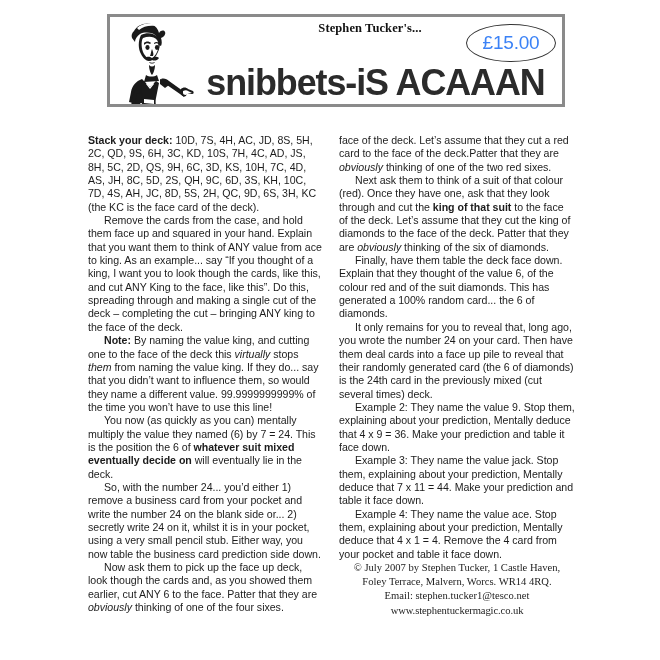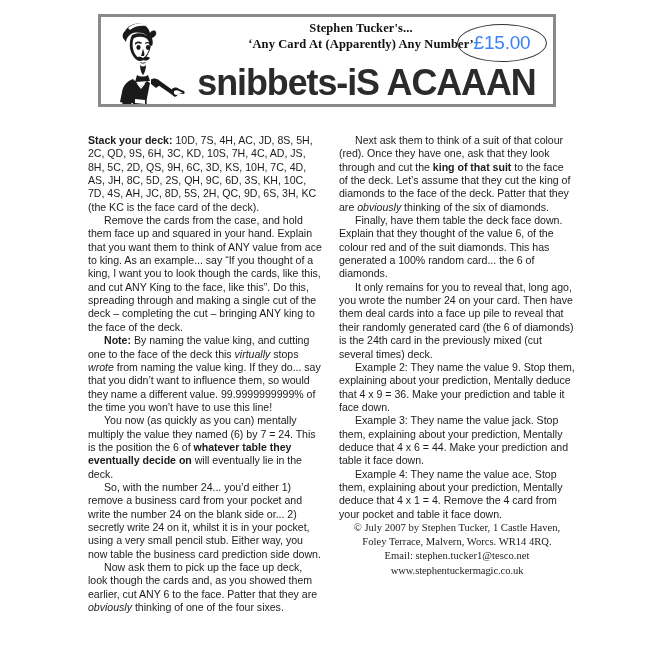--- a/index.html
+++ b/index.html
@@ -12,21 +12,21 @@
     background: #ffffff;
     font-family: "Liberation Sans", sans-serif;
     color: #111111;
     overflow: hidden;
     position: relative;
   }
 
   
   #masthead {
     position: absolute;
-    left: 98px;
+    left: 107px;
     top: 14px;
     width: 458px;
     height: 93px;
     border: 3px solid #8a8a8a;
     box-sizing: border-box;
     background: #ffffff;
   }
   #masthead-inner {
     position: relative;
     width: 100%;
@@ -199,50 +199,50 @@
           <path d="M28 78l13 1 1 8-14-1z"></path>
           <path d="M30 80l10 1v4l-10-1z" fill="#fff"></path>
 
           <path d="M23 74l5 1-2 10h-5z"></path>
         </g>
       </svg>
     </div>
 
     <div class="title-lines">
       <div class="title-line-1">Stephen Tucker's...</div>
-      <div class="title-line-2">‘Any Card At (Apparently) Any Number’</div>
     </div>
 
     <div id="price-badge">
       <div class="ellipse"></div>
       <div class="price-text">£15.00</div>
     </div>
 
     <div id="brand-title">snibbets-iS ACAAAN</div>
   </div>
 </div>
 
 <div id="columns">
 
   <div class="column">
     <p class="noindent"><b>Stack your deck:</b><span> 10D, 7S, 4H, AC, JD, 8S, 5H, 2C, QD, 9S, 6H, 3C, KD, 10S, 7H, 4C, AD, JS, 8H, 5C, 2D, QS, 9H, 6C, 3D, KS, 10H, 7C, 4D, AS, JH, 8C, 5D, 2S, QH, 9C, 6D, 3S, KH, 10C, 7D, 4S, AH, JC, 8D, 5S, 2H, QC, 9D, 6S, 3H, KC (the KC is the face card of the deck).</span></p>
     <p class="indent">Remove the cards from the case, and hold them face up and squared in your hand. Explain that you want them to think of ANY value from ace to king. As an example... say “If you thought of a king, I want you to look though the cards, like this, and cut ANY King to the face, like this”. Do this, spreading through and making a single cut of the deck – completing the cut – bringing ANY king to the face of the deck.</p>
-    <p class="indent"><b>Note:</b><span> By naming the value king, and cutting one to the face of the deck this </span><i>virtually</i><span> stops </span><i>wrote</i><span> from naming the value king. If they do... say that you didn’t want to influence them, so would they name a different value. 99.9999999999% of the time you won’t have to use this line!</span></p>
-    <p class="indent"><span>You now (as quickly as you can) mentally multiply the value they named (6) by 7 = 24. This is the position the 6 of </span><b>whatever table they eventually decide on</b><span> will eventually lie in the deck.</span></p>
+    <p class="indent"><b>Note:</b><span> By naming the value king, and cutting one to the face of the deck this </span><i>virtually</i><span> stops </span><i>them</i><span> from naming the value king. If they do... say that you didn’t want to influence them, so would they name a different value. 99.9999999999% of the time you won’t have to use this line!</span></p>
+    <p class="indent"><span>You now (as quickly as you can) mentally multiply the value they named (6) by 7 = 24. This is the position the 6 of </span><b>whatever suit mixed eventually decide on</b><span> will eventually lie in the deck.</span></p>
     <p class="indent">So, with the number 24... you’d either 1) remove a business card from your pocket and write the number 24 on the blank side or... 2) secretly write 24 on it, whilst it is in your pocket, using a very small pencil stub. Either way, you now table the business card prediction side down.</p>
     <p class="indent"><span>Now ask them to pick up the face up deck, look though the cards and, as you showed them earlier, cut ANY 6 to the face. Patter that they are </span><i>obviously</i><span> thinking of one of the four sixes.</span></p>
 
   </div>
 
   <div class="column">
+    <p class="noindent"><span>face of the deck. Let’s assume that they cut a red card to the face of the deck.Patter that they are </span><i>obviously</i><span> thinking of one of the two red sixes.</span></p>
     <p class="indent"><span>Next ask them to think of a suit of that colour (red). Once they have one, ask that they look through and cut the </span><b>king of that suit</b><span> to the face of the deck. Let’s assume that they cut the king of diamonds to the face of the deck. Patter that they are </span><i>obviously</i><span> thinking of the six of diamonds.</span></p>
     <p class="indent">Finally, have them table the deck face down. Explain that they thought of the value 6, of the colour red and of the suit diamonds. This has generated a 100% random card... the 6 of diamonds.</p>
     <p class="indent">It only remains for you to reveal that, long ago, you wrote the number 24 on your card. Then have them deal cards into a face up pile to reveal that their randomly generated card (the 6 of diamonds) is the 24th card in the previously mixed (cut several times) deck.</p>
     <p class="indent">Example 2: They name the value 9. Stop them, explaining about your prediction, Mentally deduce that 4 x 9 = 36. Make your prediction and table it face down.</p>
-    <p class="indent">Example 3: They name the value jack. Stop them, explaining about your prediction, Mentally deduce that 4 x 6 = 44. Make your prediction and table it face down.</p>
+    <p class="indent">Example 3: They name the value jack. Stop them, explaining about your prediction, Mentally deduce that 7 x 11 = 44. Make your prediction and table it face down.</p>
     <p class="indent">Example 4: They name the value ace. Stop them, explaining about your prediction, Mentally deduce that 4 x 1 = 4. Remove the 4 card from your pocket and table it face down.</p>
 
     <div id="copyright">
       <span class="cline">© July 2007 by Stephen Tucker, 1 Castle Haven,</span>
       <span class="cline">Foley Terrace, Malvern, Worcs. WR14 4RQ.</span>
       <span class="cline">Email: stephen.tucker1@tesco.net</span>
       <span class="cline web">www.stephentuckermagic.co.uk</span>
     </div>
   </div>
 

